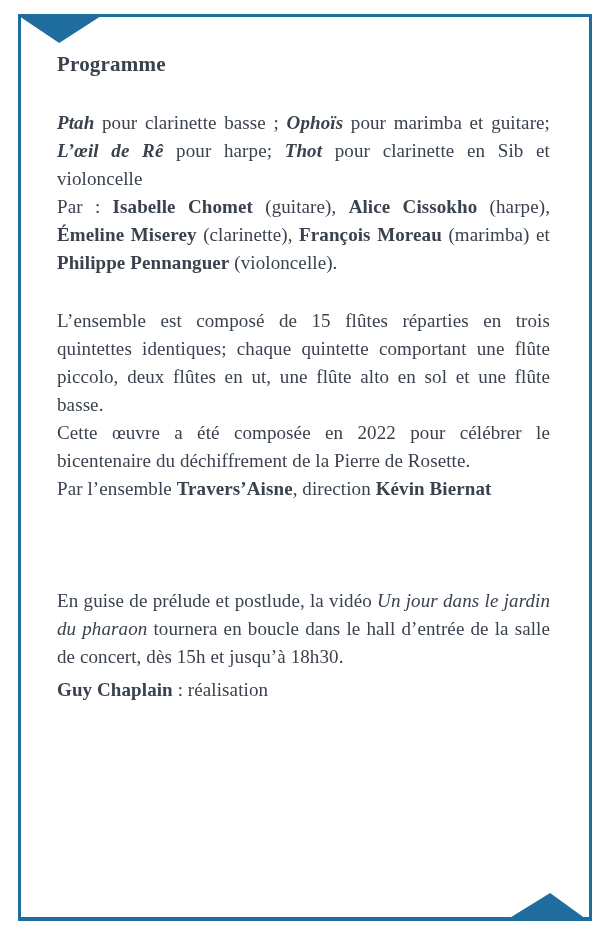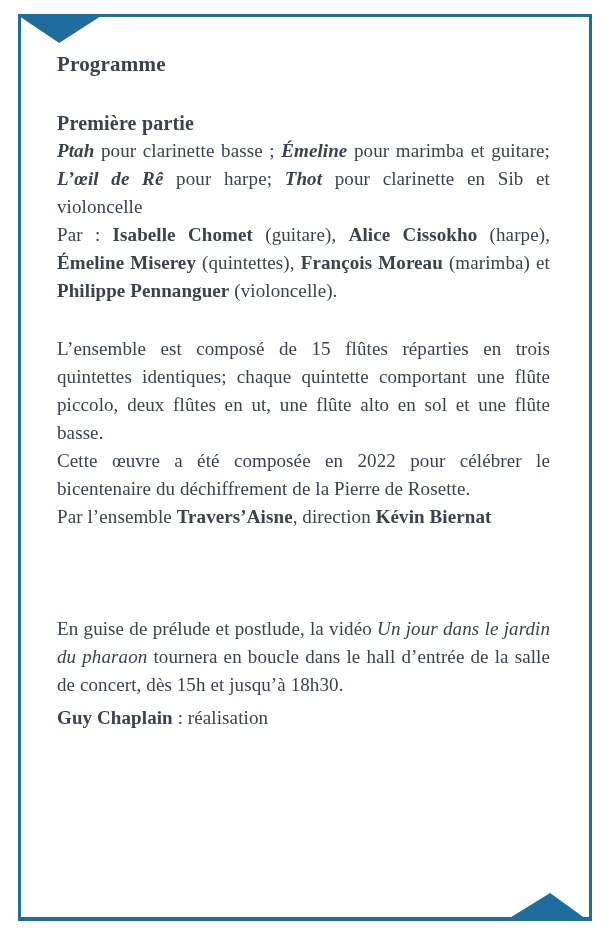--- a/index.html
+++ b/index.html
@@ -76,23 +76,22 @@
 
 <div class="page">
   <div class="frame"></div>
   <div class="tri tri-top-left"></div>
   <div class="tri tri-bottom-right"></div>
 
   <div class="content">
     <h1 class="title">Programme</h1>
     <div id="sections">
         <section class="doc-section">
-          <h2 class="section-heading">Première partie</h2>
-          <p class="para"><span class="b i">Ptah</span><span> pour clarinette basse ; </span><span class="b i">Émeline</span><span> pour marimba et guitare; </span><span class="b i">L’œil de Rê</span><span> pour harpe; </span><span class="b i">Thot</span><span> pour clarinette en Sib et violoncelle</span></p>
-          <p class="para"><span>Par : </span><span class="b">Isabelle Chomet</span><span> (guitare), </span><span class="b">Alice Cissokho</span><span> (harpe), </span><span class="b">Émeline Miserey</span><span> (quintettes), </span><span class="b">François Moreau</span><span> (marimba) et </span><span class="b">Philippe Pennanguer</span><span> (violoncelle).</span></p>
+          <p class="para"><span class="b i">Ptah</span><span> pour clarinette basse ; </span><span class="b i">Ophoïs</span><span> pour marimba et guitare; </span><span class="b i">L’œil de Rê</span><span> pour harpe; </span><span class="b i">Thot</span><span> pour clarinette en Sib et violoncelle</span></p>
+          <p class="para"><span>Par : </span><span class="b">Isabelle Chomet</span><span> (guitare), </span><span class="b">Alice Cissokho</span><span> (harpe), </span><span class="b">Émeline Miserey</span><span> (clarinette), </span><span class="b">François Moreau</span><span> (marimba) et </span><span class="b">Philippe Pennanguer</span><span> (violoncelle).</span></p>
         </section>
         <section class="doc-section">
           <p class="para"><span>L’ensemble est composé de 15 flûtes réparties en trois quintettes identiques; chaque quintette comportant une flûte piccolo, deux flûtes en ut, une flûte alto en sol et une flûte basse.</span></p>
           <p class="para"><span>Cette œuvre a été composée en 2022 pour célébrer le bicentenaire du déchiffrement de la Pierre de Rosette.</span></p>
           <p class="para"><span>Par l’ensemble </span><span class="b">Travers’Aisne</span><span>, direction </span><span class="b">Kévin Biernat</span></p>
         </section>
         <section class="doc-section">
           <p class="para"><span>En guise de prélude et postlude, la vidéo </span><span class="i">Un jour dans le jardin du pharaon</span><span> tournera en boucle dans le hall d’entrée de la salle de concert, dès 15h et jusqu’à 18h30.</span></p>
           <p class="para"><span class="b">Guy Chaplain</span><span> : réalisation</span></p>
         </section>

